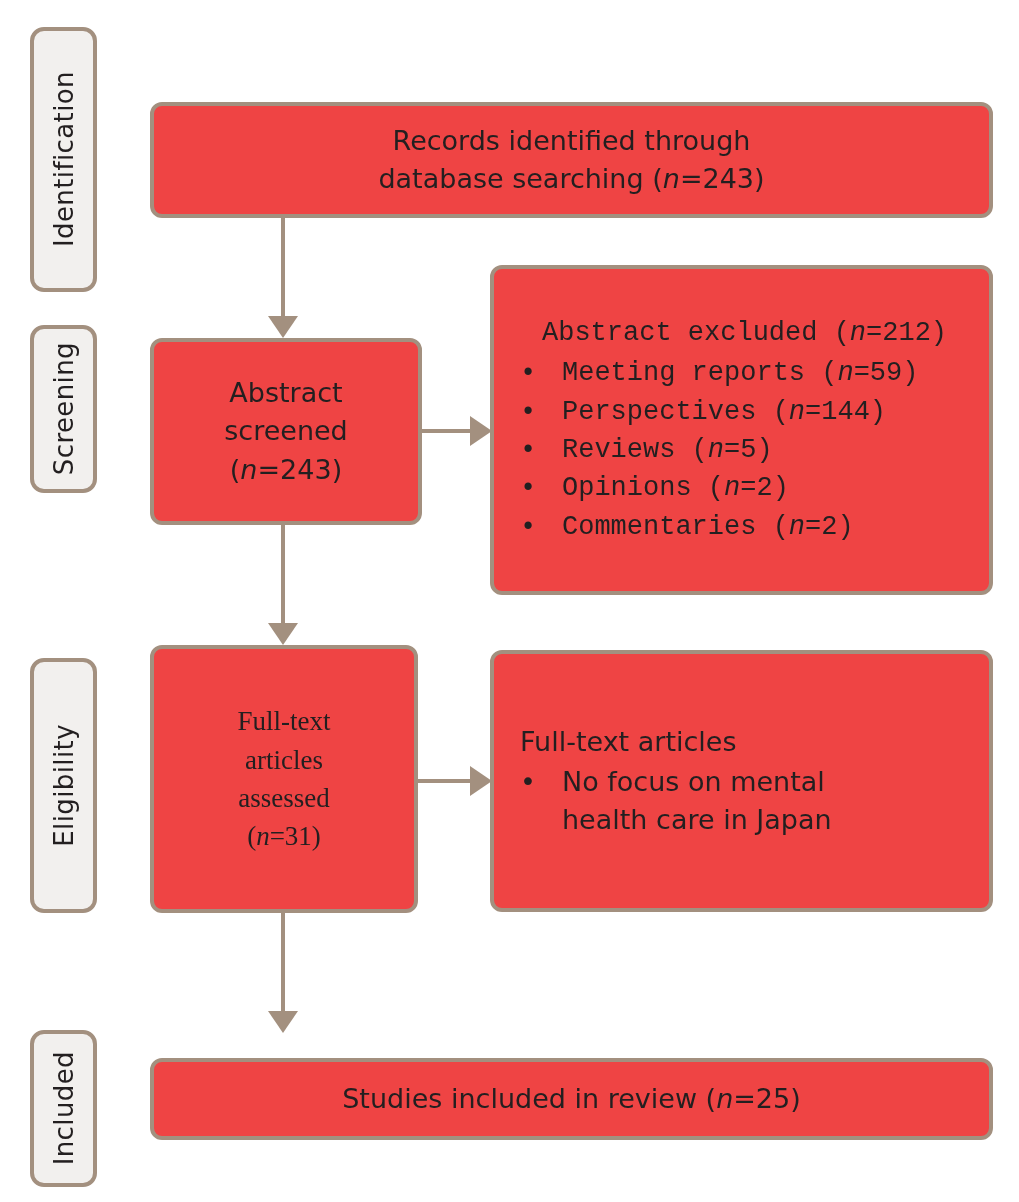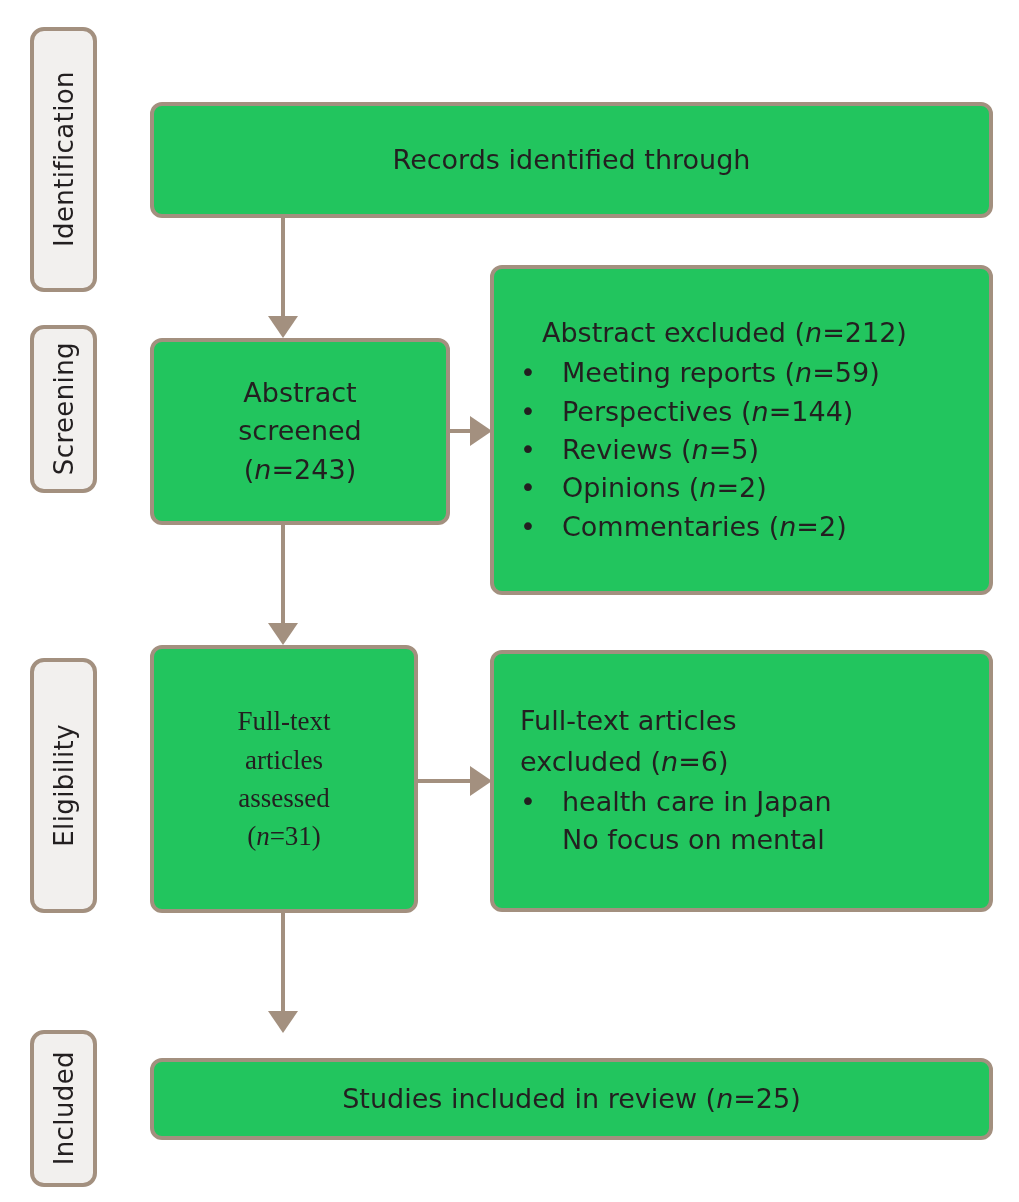--- a/index.html
+++ b/index.html
@@ -26,21 +26,21 @@
     font-size:26px;
     line-height:1;
     letter-spacing:0.4px;
     color:#231f20;
     white-space:nowrap;
   }
 
   
   .flow-box{
     position:absolute;
-    background:#22c55e;
+    background:#ef4444;
     border:4px solid #a3907f;
     border-radius:12px;
     box-sizing:border-box;
   }
   .box-center{
     display:flex;flex-direction:column;
     align-items:center;justify-content:center;
     text-align:center;
   }
   .box-left{
@@ -113,31 +113,34 @@
   <div class="arrow-down" style="left:268px;top:623px;"></div>
 
   <div class="h-line" style="left:418px;top:779px;width:58px;"></div>
   <div class="arrow-right" style="left:470px;top:766px;"></div>
 
   <div class="v-line" style="left:281px;top:913px;height:100px;"></div>
   <div class="arrow-down" style="left:268px;top:1011px;"></div>
 
   <div class="flow-box box-center" style="left:150px;top:102px;width:843px;height:116px;">
     <div class="line">Records identified through</div>
+    <div class="line">
+      <span>database searching (</span><em class="n">n</em><span>=243)</span>
+    </div>
   </div>
 
-  <div class="flow-box box-center" style="left:150px;top:338px;width:300px;height:187px;text-align:center;">
+  <div class="flow-box box-center" style="left:150px;top:338px;width:272px;height:187px;text-align:center;">
     <div class="line">Abstract</div>
     <div class="line">screened</div>
     <div class="line">
       <span>(</span><em class="n">n</em><span>=243)</span>
     </div>
   </div>
 
-  <div class="flow-box box-left" style="left:490px;top:265px;width:503px;height:330px;padding:8px 16px;">
+  <div class="flow-box box-left" style="left:490px;top:265px;width:503px;height:330px;padding:8px 16px;font-family:Liberation Mono, monospace;">
     <div class="hdr" style="padding-left:32px;">
       <span>Abstract excluded (</span><em class="n">n</em><span>=212)</span>
     </div>
     <ul class="bullets">
       <li>
         <span class="bullet-dot">•</span>
         <span>Meeting reports (</span><em class="n">n</em><span>=59)</span>
       </li>
       <li>
         <span class="bullet-dot">•</span>
@@ -162,28 +165,25 @@
     <div class="line">Full-text</div>
     <div class="line">articles</div>
     <div class="line">assessed</div>
     <div class="line">
       <span>(</span><em class="n">n</em><span>=31)</span>
     </div>
   </div>
 
   <div class="flow-box box-left" style="left:490px;top:650px;width:503px;height:262px;padding:0 16px;">
     <div class="hdr" style="padding-left:10px;">Full-text articles</div>
-    <div class="hdr" style="padding-left:10px;">
-      <span>excluded (</span><em class="n">n</em><span>=6)</span>
-    </div>
     <ul class="bullets">
       <li>
         <span class="bullet-dot">•</span>
+        <div>No focus on mental</div>
         <div>health care in Japan</div>
-        <div>No focus on mental</div>
       </li>
     </ul>
   </div>
 
   <div class="flow-box box-center" style="left:150px;top:1058px;width:843px;height:82px;">
     <div class="line">
       <span>Studies included in review (</span><em class="n">n</em><span>=25)</span>
     </div>
   </div>
 

